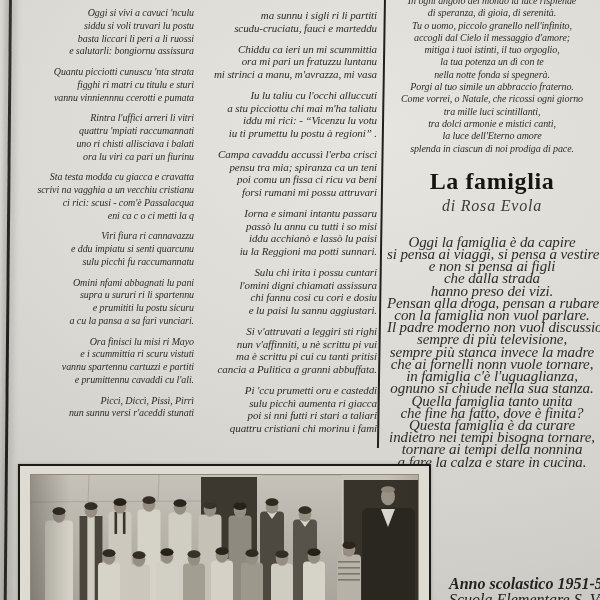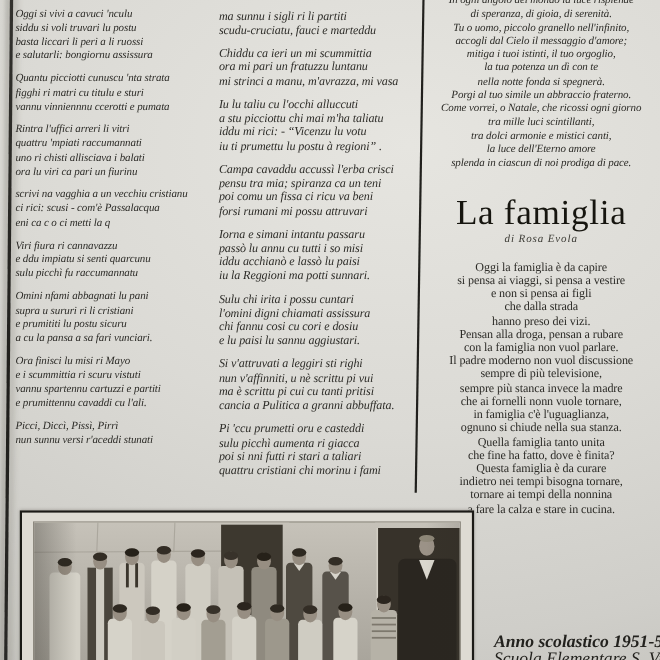--- a/index.html
+++ b/index.html
@@ -4,34 +4,34 @@
 <style>
   *{margin:0;padding:0;box-sizing:border-box}
   html,body{width:600px;height:600px;overflow:hidden}
   body{font-family:"Liberation Serif","DejaVu Serif",serif;background:#c9c8c3}
   .page{position:relative;width:600px;height:600px;overflow:hidden;color:#2b2a27;
     background:radial-gradient(ellipse 130% 95% at 62% 22%, #e6e5e0 0%, #dbdad5 45%, #cfcec9 78%, #c2c1bb 100%);}
   .spine{position:absolute;left:9px;top:-4px;width:2.6px;height:612px;
     background:linear-gradient(#33322e,#1f1e1b 60%,#2a2926);
     transform:rotate(0.5deg);transform-origin:top center;
     box-shadow:3px 0 6px rgba(125,123,115,.55), -3px 0 5px rgba(105,103,96,.5);}
-  .poem{position:absolute;text-align:left;font-style:italic;color:#2d2c28}
+  .poem{position:absolute;text-align:right;font-style:italic;color:#2d2c28}
   .poem .line{white-space:nowrap;letter-spacing:-0.1px}
   #col1{left:14px;top:7px;width:180px;font-size:10px;line-height:12.75px}
   #col2{left:199px;top:9px;width:178px;font-size:11px;line-height:12.75px}
   #col1 .stanza,#col2 .stanza{margin-bottom:8px}
   .divider{position:absolute;left:384px;top:-2px;width:1.6px;height:450px;background:#21201d;
     transform:rotate(0.9deg);transform-origin:top center}
   #col3{position:absolute;left:387px;top:-5px;width:210px;text-align:center}
   #poem-natale{font-style:italic;font-size:10px;line-height:12.3px;color:#2d2c28}
   #poem-natale .line,.poem-simple .line{white-space:nowrap;letter-spacing:-0.1px}
-  .article-title{font-size:32px;font-weight:normal;letter-spacing:.6px;color:#16150f;
-    margin-top:24px;line-height:28px;font-family:"Liberation Serif","DejaVu Serif",serif}
-  .article-byline{font-style:italic;font-size:10px;letter-spacing:.8px;color:#3c3b35;margin-top:3px;line-height:15px}
-  #poem-famiglia{font-size:11px;line-height:12.2px;margin-top:12px;color:#2d2c28}
+  .article-title{font-size:24px;font-weight:bold;letter-spacing:.6px;color:#16150f;
+    margin-top:12px;line-height:28px;font-family:"Liberation Serif","DejaVu Serif",serif}
+  .article-byline{font-style:italic;font-size:16px;letter-spacing:.8px;color:#3c3b35;margin-top:3px;line-height:15px}
+  #poem-famiglia{font-style:italic;font-size:15px;line-height:12.2px;margin-top:23px;color:#2d2c28}
   .photo-frame{position:absolute;left:18px;top:464px;width:413px;height:152px;
     border:2px solid #1b1a16;background:#dedbd3;padding:9px 11px;
     box-shadow:0 0 3px rgba(80,78,70,.4)}
   .photo-frame svg{display:block;width:387px;height:130px;outline:1px solid #8d897f}
   .photo-caption{position:absolute;left:449px;top:576px;width:150px;font-style:italic;
     font-size:16px;line-height:15.5px;color:#23221e}
   .photo-caption .cap1{font-weight:bold;white-space:nowrap}
   .photo-caption .capl{white-space:nowrap}
 </style>
 </head>
@@ -52,32 +52,33 @@
         <div class="line">figghi ri matri cu titulu e sturi</div>
         <div class="line">vannu vinniennnu ccerotti e pumata</div>
       </div>
       <div class="stanza">
         <div class="line">Rintra l'uffici arreri li vitri</div>
         <div class="line">quattru 'mpiati raccumannati</div>
         <div class="line">uno ri chisti allisciava i balati</div>
         <div class="line">ora lu viri ca pari un fiurinu</div>
       </div>
       <div class="stanza">
+        <div class="line">Sta testa modda cu giacca e cravatta</div>
         <div class="line">scrivi na vagghia a un vecchiu cristianu</div>
         <div class="line">ci rici: scusi - com'è Passalacqua</div>
         <div class="line">eni ca c o ci metti la q</div>
       </div>
       <div class="stanza">
         <div class="line">Viri fiura ri cannavazzu</div>
         <div class="line">e ddu impiatu si senti quarcunu</div>
         <div class="line">sulu picchì fu raccumannatu</div>
       </div>
       <div class="stanza">
         <div class="line">Omini nfami abbagnati lu pani</div>
-        <div class="line">supra u sururi ri li cristiani</div>
+        <div class="line">supra u sururi ri li spartennu</div>
         <div class="line">e prumititi lu postu sicuru</div>
         <div class="line">a cu la pansa a sa fari vunciari.</div>
       </div>
       <div class="stanza">
         <div class="line">Ora finisci lu misi ri Mayo</div>
         <div class="line">e i scummittia ri scuru vistuti</div>
         <div class="line">vannu spartennu cartuzzi e partiti</div>
         <div class="line">e prumittennu cavaddi cu l'ali.</div>
       </div>
       <div class="stanza">

